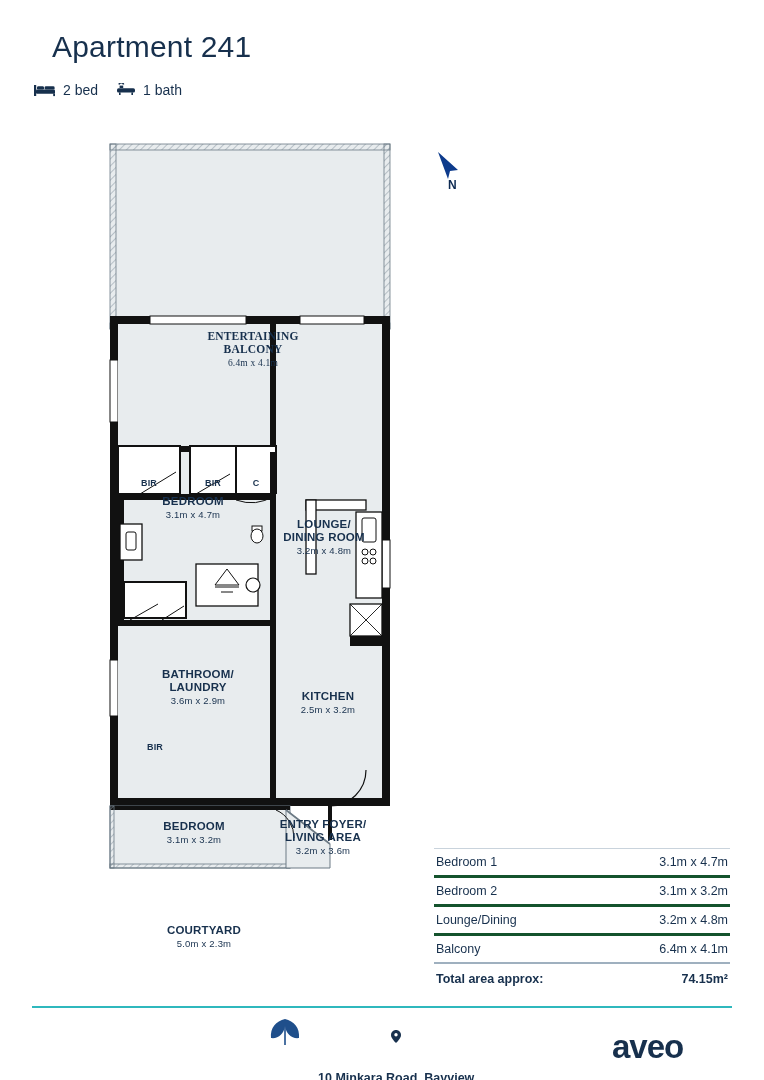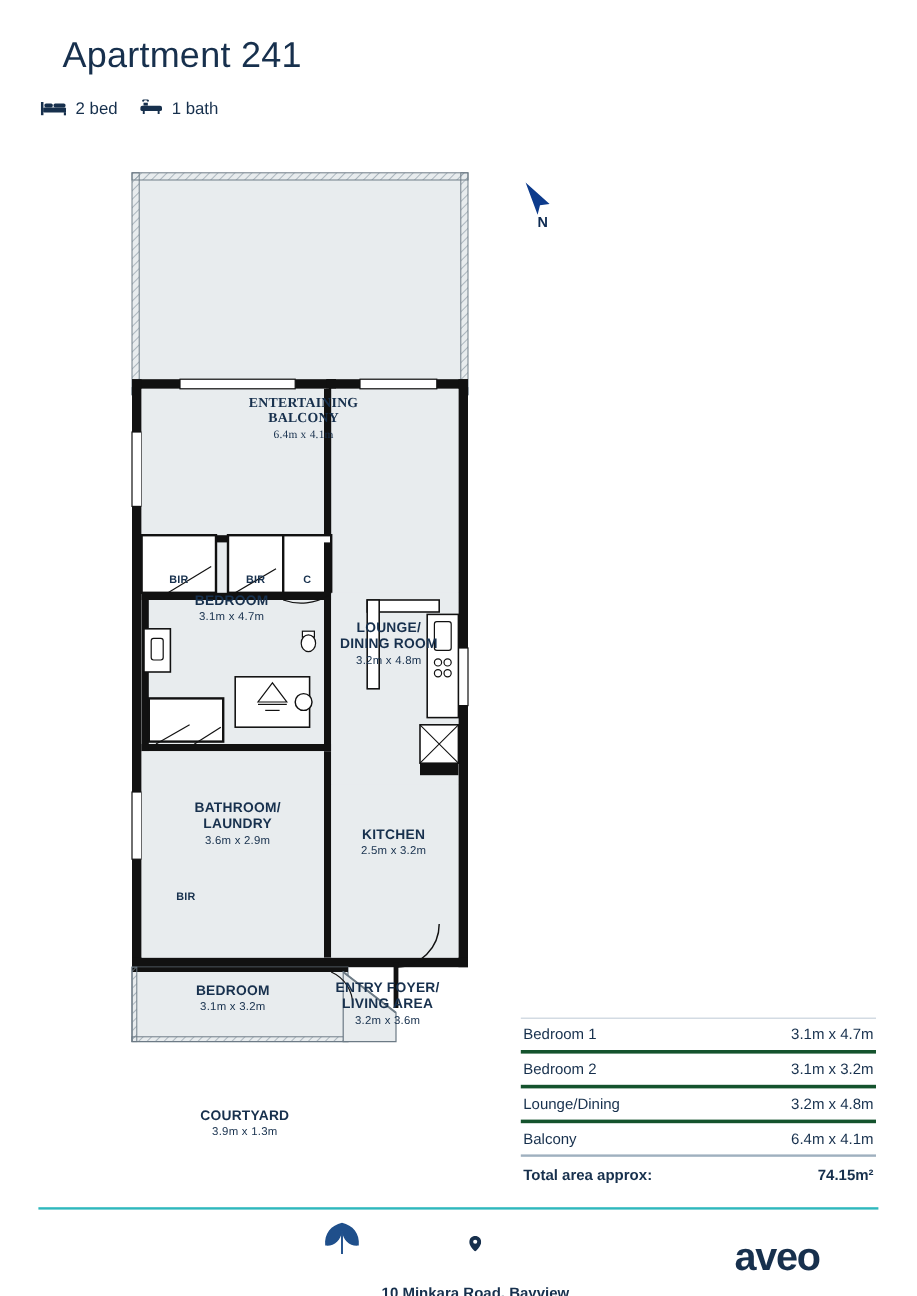--- a/index.html
+++ b/index.html
@@ -280,21 +280,21 @@
   </div>
 
   <div class="rlabel" style="left:258px; top:818px; width:130px;">
     <div class="nm">ENTRY FOYER/</div>
     <div class="nm">LIVING AREA</div>
     <div class="dim">3.2m x 3.6m</div>
   </div>
 
   <div class="rlabel" style="left:128px; top:924px; width:152px;">
     <div class="nm">COURTYARD</div>
-    <div class="dim">3.9m x 1.3m</div>
+    <div class="dim">5.0m x 2.3m</div>
   </div>
 
   <div class="rlabel tiny" style="left:119px; top:478px; width:60px;">BIR</div>
   <div class="rlabel tiny" style="left:190px; top:478px; width:46px;">BIR</div>
   <div class="rlabel tiny" style="left:236px; top:478px; width:40px;">C</div>
   <div class="rlabel tiny" style="left:125px; top:742px; width:60px;">BIR</div>
 
   <div class="schedule">
     <div class="row">
       <span>Bedroom 1</span>

